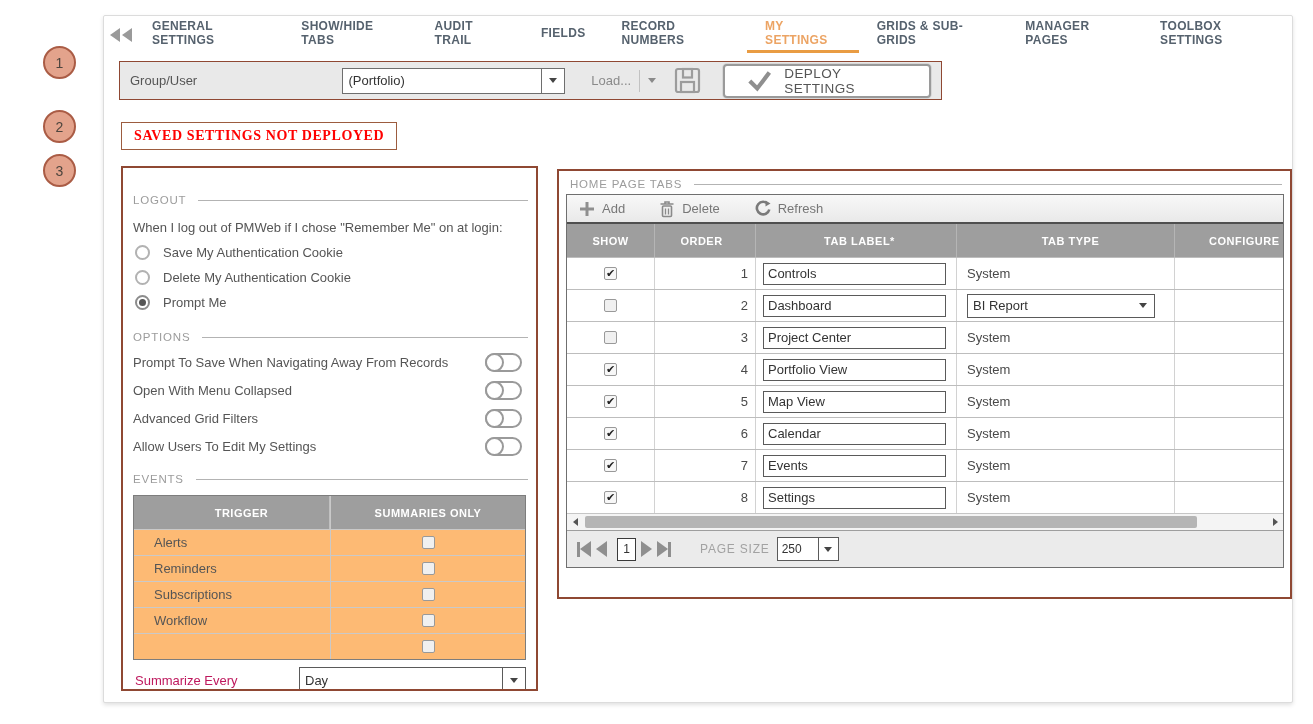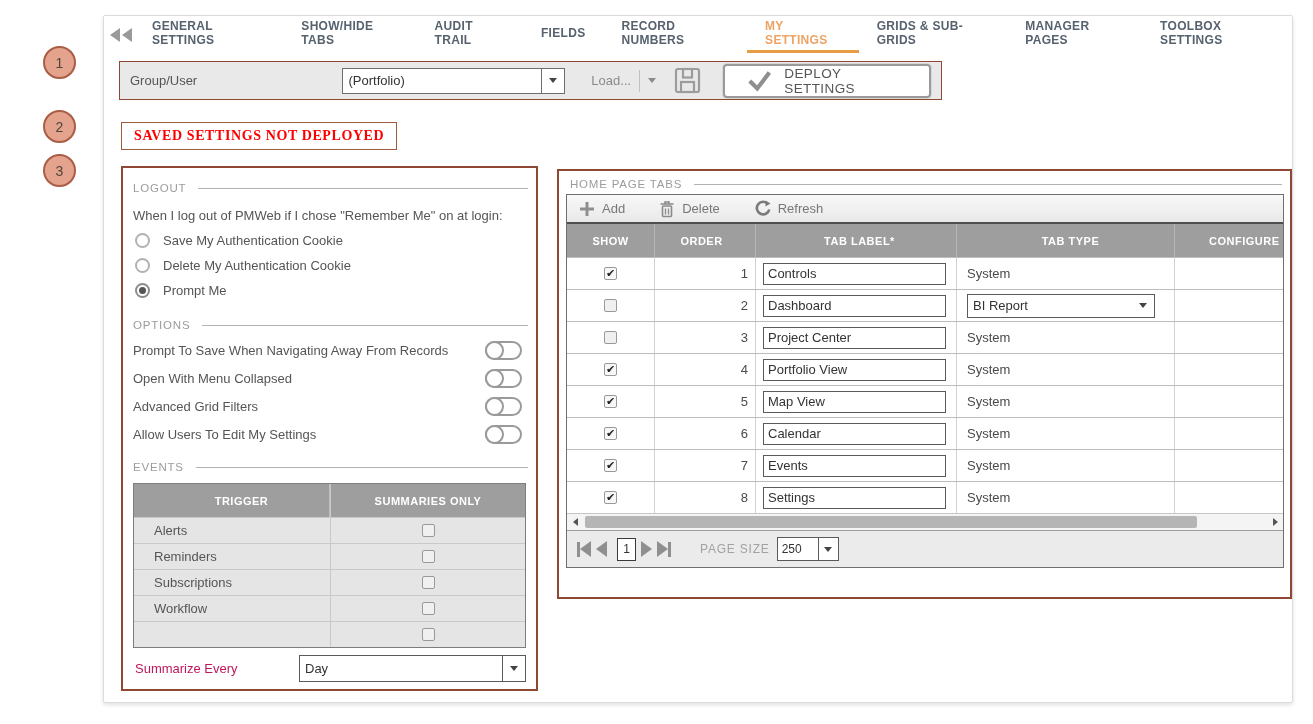--- a/index.html
+++ b/index.html
@@ -49,21 +49,21 @@
     display:flex;align-items:center;gap:12px;padding:0 22px;box-shadow:0 0 0 1px #d7d7d7;}
   .deploy-label{font-size:13.5px;color:#555;letter-spacing:.4px;}
 
   
   .warning{position:absolute;left:17px;top:106px;height:28px;border:1px solid #9c5c3f;
     background:#fff;display:flex;align-items:center;padding:0 12px;font-family:Liberation Serif, serif;}
   .warning span{color:#ff0000;font-weight:bold;font-size:14px;letter-spacing:.6px;}
 
   
   .panel{position:absolute;border:2px solid #8f4833;background:#fff;}
-  .panel-left{left:17px;top:150px;width:417px;height:525px;padding:14px 8px;overflow:hidden;}
+  .panel-left{left:17px;top:150px;width:417px;height:525px;padding:26px 8px;overflow:hidden;}
   .panel-right{left:453px;top:153px;width:735px;height:430px;padding:4px 0 0 7px;overflow:hidden;}
   .legend{display:flex;align-items:center;gap:12px;color:#9c9c9c;font-size:11.5px;
     letter-spacing:.8px;padding-left:2px;}
   .legend::after{content:"";flex:1;height:1px;background:#b3b3b3;}
   .panel-right .legend{margin:3px 8px 0 2px;}
 
   .para{font-size:13px;color:#555;margin:13px 0 4px 2px;line-height:17px;}
   .radio-row{display:flex;align-items:center;gap:13px;height:25px;margin-left:4px;}
   .radio{width:15px;height:15px;border:2px solid #b2b2b2;border-radius:50%;background:#fff;
     display:flex;align-items:center;justify-content:center;flex:0 0 auto;}
@@ -78,21 +78,21 @@
     background:#fff;flex:0 0 auto;}
   .knob{position:absolute;left:-2px;top:-2px;width:19px;height:19px;border:2px solid #9a9a9a;
     border-radius:50%;background:#fff;}
 
   .sec-events{margin-top:13px;}
   .etable{margin:10px 2px 0 2px;border:1px solid #7d7d7d;}
   .ehead{display:flex;background:#9e9e9e;height:33px;}
   .ehead .hcell{display:flex;align-items:center;justify-content:center;color:#fff;font-size:11px;
     font-weight:bold;letter-spacing:.5px;}
   .ehead .hcell:first-child{border-right:1px solid #c0c0c0;}
-  .erow{display:flex;height:26px;border-top:1px solid #c9c9c9;background:#e5e5e5;}
+  .erow{display:flex;height:26px;border-top:1px solid #c9c9c9;background:#fdba74;}
   .erow .cell{display:flex;align-items:center;font-size:13px;color:#555;}
   .ecol0{width:197px;padding-left:20px;}
   .ecol1{width:196px;justify-content:center;border-left:1px solid #c9c9c9;}
 
   .cb{width:13px;height:13px;border:1px solid #999;border-radius:2px;background:#f0f0f0;
     display:flex;align-items:center;justify-content:center;font-size:11px;color:#222;}
   .cb.checked{background:#f7f7f7;}
   .cb.checked::after{content:"\2714";margin-top:-1px;}
 
   .summarize{display:flex;align-items:center;margin:7px 2px 0 2px;}

